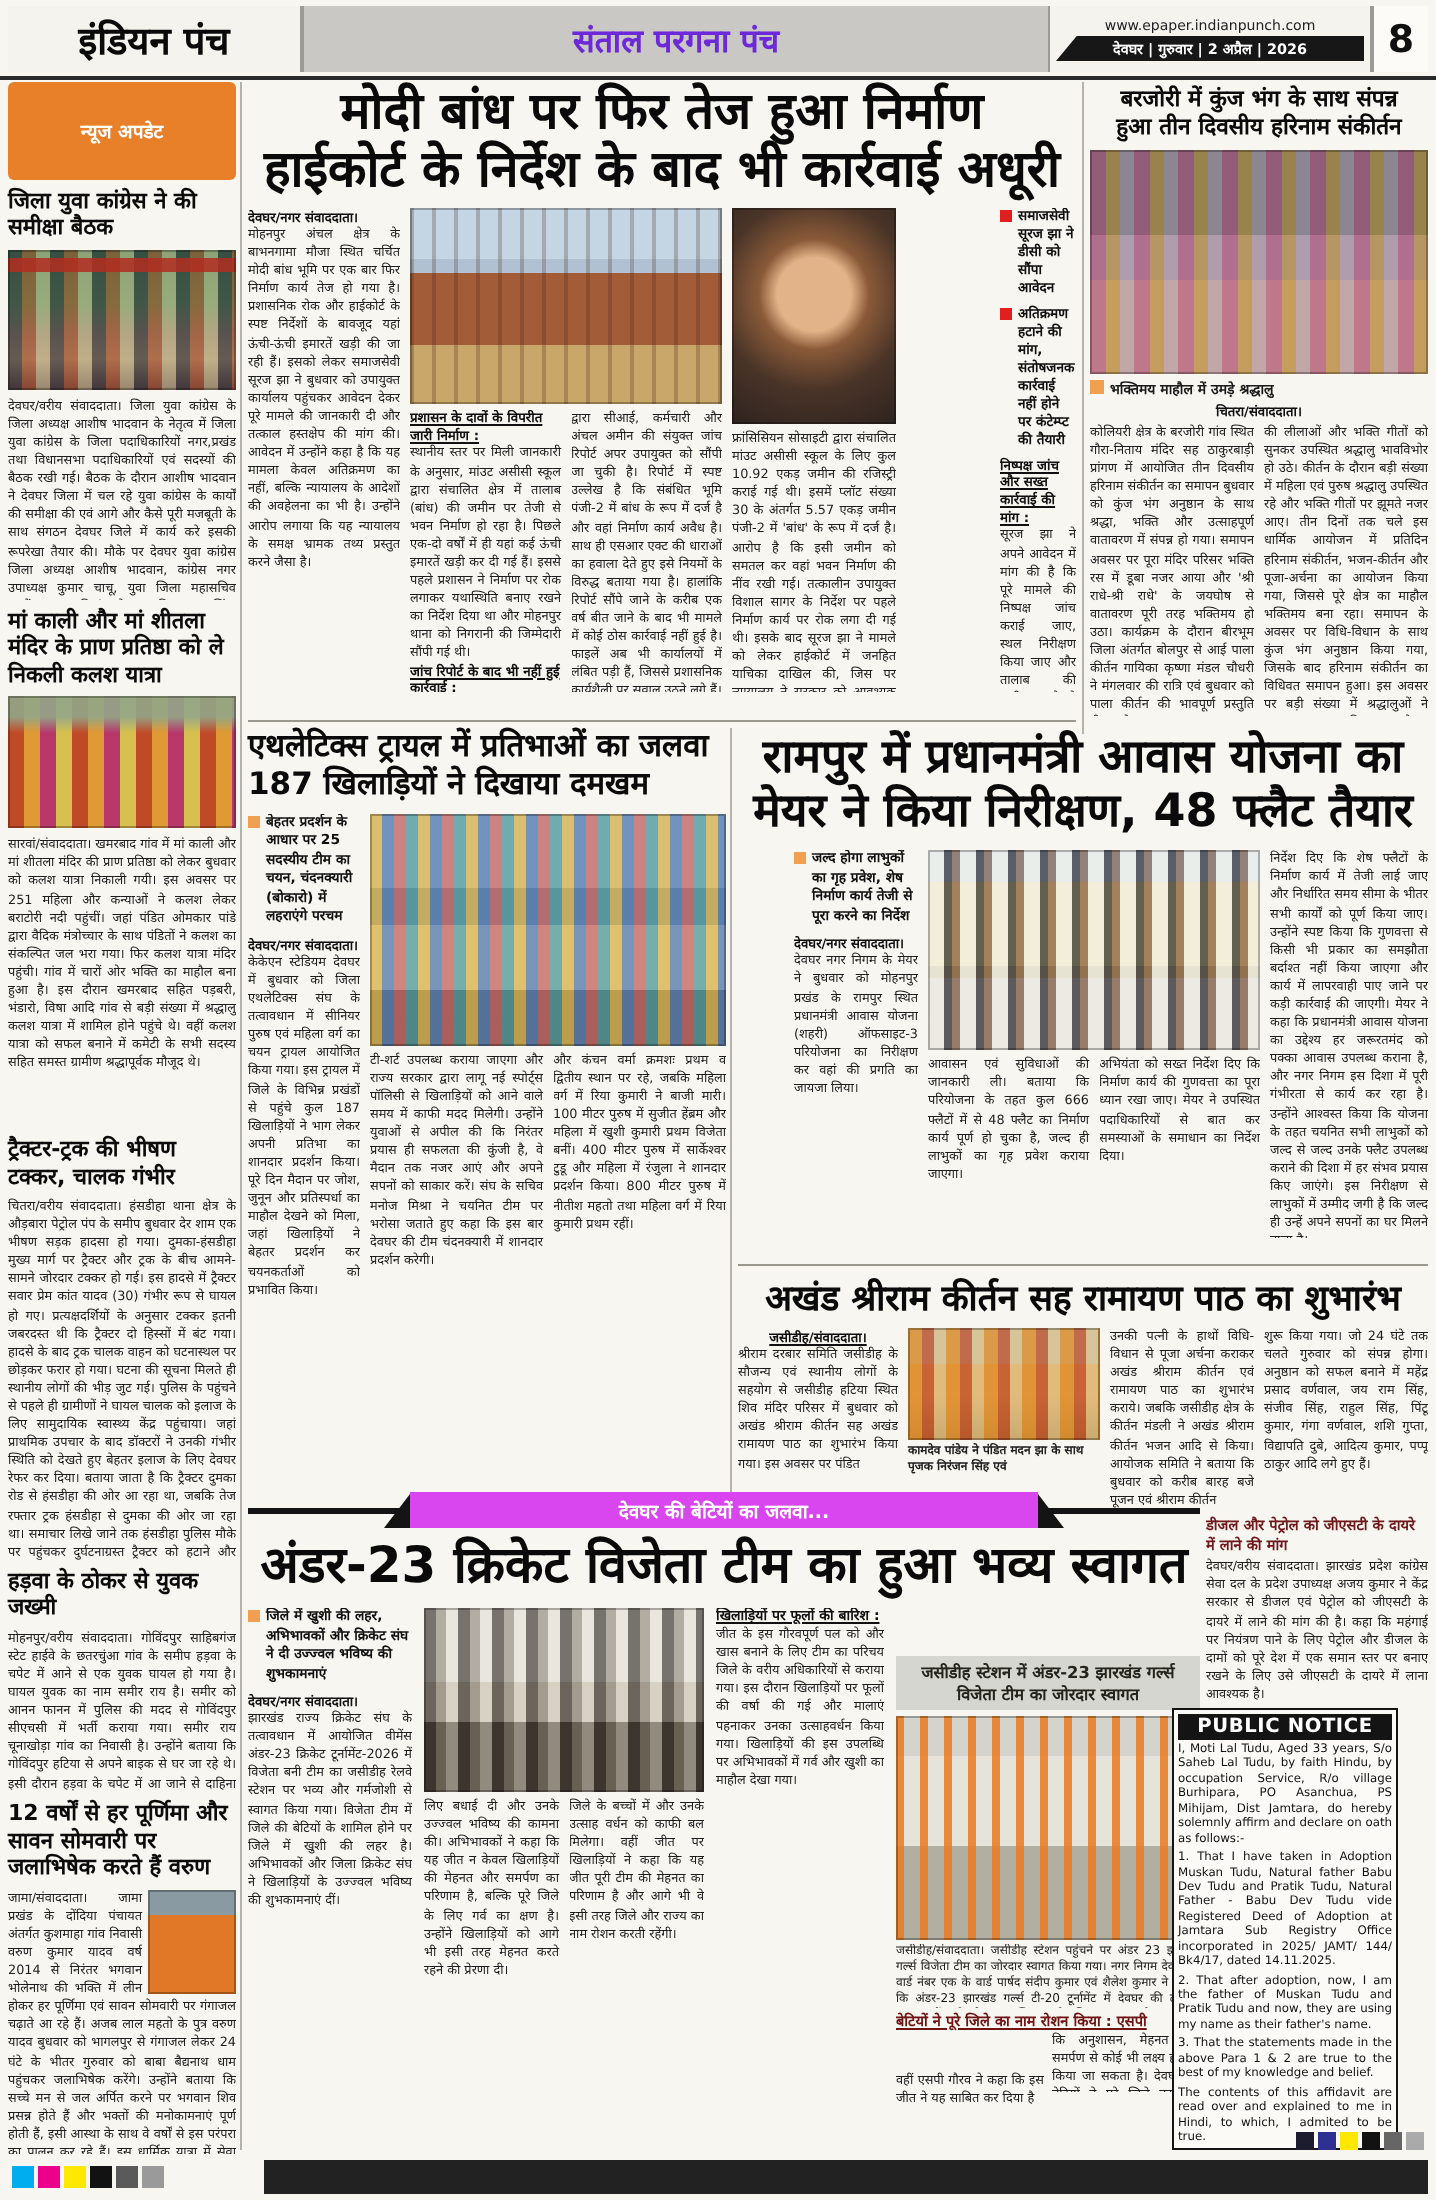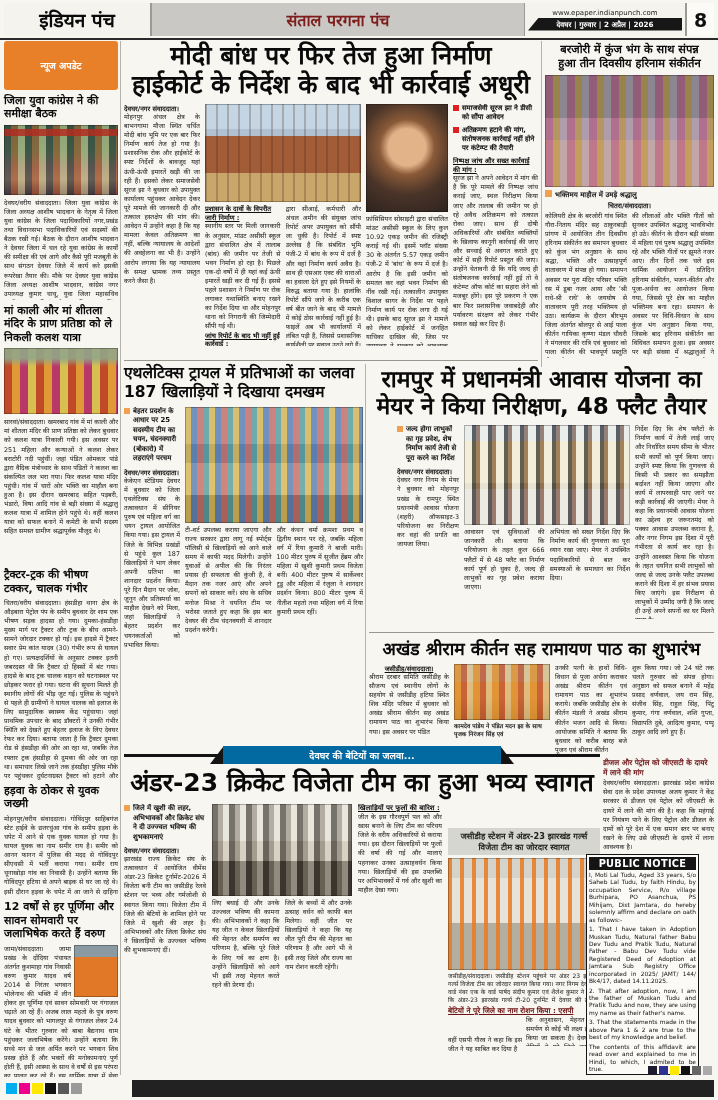--- a/index.html
+++ b/index.html
@@ -10,21 +10,21 @@
   .bt{font-size:6.4px;line-height:1.42;text-align:justify;color:#1c1c1c;}
   .byline{font-weight:bold;font-size:6.6px;color:#101010;}
   .subt{font-weight:bold;font-size:6.7px;text-decoration:underline;color:#101010;line-height:1.3;}
   .vrule{position:absolute;width:1px;background:#b5b2aa;}
   .hrule{position:absolute;height:1px;background:#9a978f;}
 
   
   #masthead{left:4px;top:3px;width:710px;height:33px;background:#c9c8c4;display:flex;align-items:stretch;}
   .mast-logo{width:146px;background:#f4f3ee;display:flex;align-items:center;justify-content:center;
              font-size:19px;font-weight:bold;color:#0a0a0a;border-right:2px solid #9a9a96;}
-  .mast-center{flex:1;display:flex;align-items:center;justify-content:center;font-size:16px;font-weight:bold;color:#7f1d1d;}
+  .mast-center{flex:1;display:flex;align-items:center;justify-content:center;font-size:16px;font-weight:bold;color:#6d28d9;}
   .mast-right{width:154px;background:#f4f3ee;display:flex;flex-direction:column;justify-content:center;gap:1px;padding:2px 3px;border-left:1px solid #9a9a96;}
   .mast-site{font-size:7px;color:#222;text-align:center;}
   .mast-date{background:#171717;color:#fff;font-size:7.2px;font-weight:bold;text-align:center;padding:1.5px 0;
              clip-path:polygon(7% 0,100% 0,100% 100%,0 100%);}
   .mast-page{width:27px;background:#fcfbf8;border-left:2px solid #9a9a96;display:flex;align-items:center;justify-content:center;
              font-size:19px;font-weight:bold;color:#101010;}
 
   
   #leftcol{left:4px;top:41px;width:114px;height:1036px;display:flex;flex-direction:column;gap:4px;}
   .badge{background:#e8802a;color:#fff;font-weight:bold;font-size:9.5px;text-align:center;border-radius:3px;padding:18px 0;flex:none;}
@@ -64,21 +64,21 @@
   .ph-varun{float:right;width:44px;height:52px;margin:0 0 2px 3px;background:linear-gradient(180deg,#8a9aa2 0 24%,#e07828 24% 100%);box-shadow:inset 0 0 0 1px rgba(0,0,0,.28);}
 
   
   #main-story{left:124px;top:41px;width:414px;height:317px;}
   .mhead{font-size:25px;font-weight:bold;text-align:center;line-height:1.16;color:#0a0a0a;}
   .ms-row{display:flex;gap:5px;margin-top:5px;height:242px;}
   .ms-c1{width:76px;flex:none;}
   .ms-c2{width:156px;flex:none;display:flex;flex-direction:column;}
   .ms-c2in{display:flex;gap:5px;flex:1;margin-top:3px;min-height:0;}
   .ms-c3{width:82px;flex:none;}
-  .ms-c4{flex:1;min-width:0;}
+  .ms-c4{flex:1;min-width:0;margin-left:47px;}
   .bullet{display:flex;gap:3px;margin-bottom:4px;}
   .bullet .sq{width:6px;height:6px;background:#e02020;flex:none;margin-top:1px;}
   .bullet .osq{background:#f0a050;}
   .bullet .tx{font-size:6.8px;font-weight:bold;line-height:1.32;color:#101010;}
 
   
   #harinam{left:545px;top:43px;width:169px;height:324px;}
   .hhead{font-size:11.3px;font-weight:bold;text-align:center;line-height:1.28;color:#0b0b0b;}
   .h-meta{display:flex;gap:3px;margin-top:3px;}
   .h-cols{display:flex;gap:5px;margin-top:2px;height:146px;}
@@ -108,21 +108,21 @@
   .cap{font-size:6px;font-weight:bold;line-height:1.3;color:#222;margin-top:2px;}
 
   
   #diesel{left:603px;top:758px;width:111px;height:92px;}
   .dhead{font-size:7.3px;font-weight:bold;color:#70191c;line-height:1.32;}
 
   
   #bottom{left:124px;top:746px;width:476px;height:330px;}
   .ribbon-line{position:relative;height:19px;}
   .rline{position:absolute;top:8px;left:0;width:100%;height:2.5px;background:#141414;}
-  .ribbon{position:absolute;left:50%;transform:translateX(-50%);top:0;width:278px;background:#0369a1;color:#fff;
+  .ribbon{position:absolute;left:50%;transform:translateX(-50%);top:0;width:314px;background:#d946ef;color:#fff;
           font-size:9.5px;font-weight:bold;text-align:center;padding:2.5px 0;}
   .ribbon::before{content:"";position:absolute;left:-13px;bottom:0;border-style:solid;border-width:0 0 17px 13px;
           border-color:transparent transparent #141414 transparent;}
   .ribbon::after{content:"";position:absolute;right:-13px;bottom:0;border-style:solid;border-width:17px 0 0 13px;
           border-color:transparent transparent transparent #141414;}
   .bhead{font-size:25px;font-weight:bold;text-align:center;line-height:1.12;margin-top:4px;color:#0a0a0a;}
   .b-row{display:flex;gap:6px;margin-top:7px;height:262px;}
   .b-c1{width:82px;flex:none;}
   .b-mid{width:140px;flex:none;display:flex;flex-direction:column;}
   .b-cols{display:flex;gap:5px;flex:1;margin-top:3px;min-height:0;}

